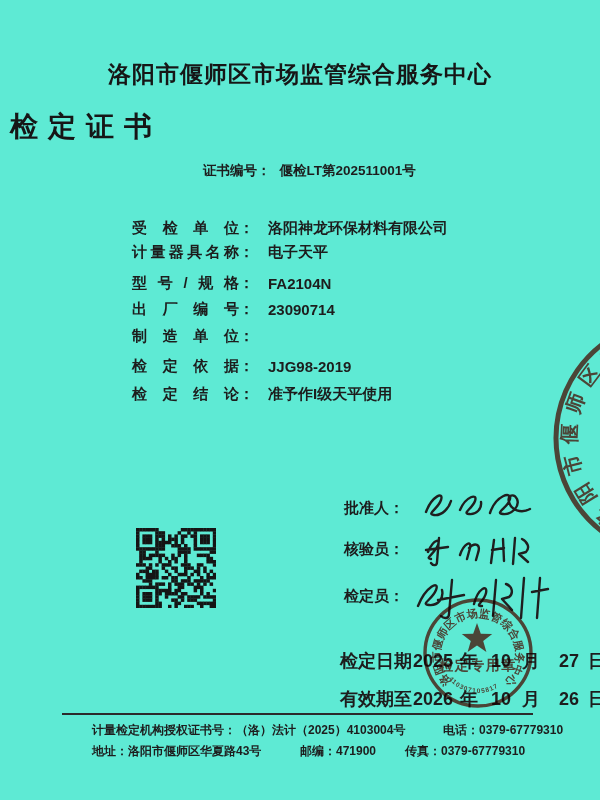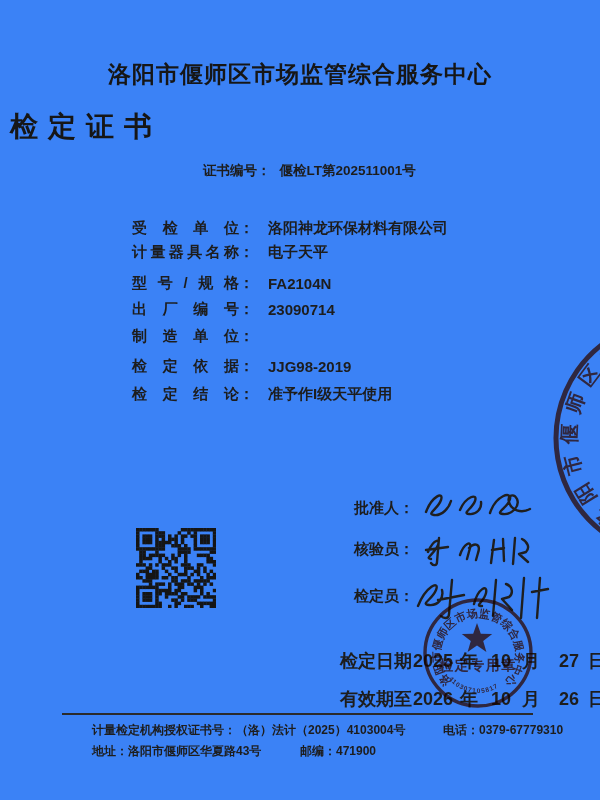--- a/index.html
+++ b/index.html
@@ -5,21 +5,21 @@
   * { box-sizing: border-box; }
   html,body { margin:0; padding:0; }
   body {
     width:600px; height:800px;
     background:#ffffff;
     font-family:"Liberation Sans", sans-serif;
     color:#1d1d1d;
   }
   .page {
     position:relative; width:600px; height:800px;
-    background:#3b82f6; overflow:hidden;
+    background:#5eead4; overflow:hidden;
   }
   .abs { position:absolute; }
 
   .org-title {
     left:0; right:0; top:59px; text-align:center;
     font-size:23px; font-weight:700; letter-spacing:1px;
     color:#161616;
   }
   .doc-title {
     left:0; right:0; top:108px; text-align:left;
@@ -37,21 +37,21 @@
     font-size:15px; font-weight:700; white-space:nowrap;
   }
   .flabel {
     display:inline-flex; justify-content:space-between;
     width:107px; flex:0 0 107px;
   }
   .fcolon { width:13px; flex:0 0 13px; }
   .fval { margin-left:16px; }
 
   .sigrow {
-    left:354px; font-size:15px; font-weight:700; white-space:nowrap;text-align:right;
+    left:344px; font-size:15px; font-weight:700; white-space:nowrap;text-align:right;
   }
   .sig-svg { position:absolute; }
   .sig-svg path {
     fill:none; stroke:#1f1f1f; stroke-width:2.4;
     stroke-linecap:round; stroke-linejoin:round;
   }
 
   .daterow {
     left:340px; display:flex; align-items:baseline;
     font-size:18px; font-weight:700; white-space:nowrap;
@@ -544,20 +544,23 @@
   </div>
   <div class="abs foot f1b">
     <span>电话</span><span>：</span><span>0379-67779310</span>
   </div>
   <div class="abs foot f2a">
     <span>地址</span><span>：</span><span>洛阳市偃师区华夏路43号</span>
   </div>
   <div class="abs foot f2b">
     <span>邮编</span><span>：</span><span>471900</span>
   </div>
+  <div class="abs foot f2c">
+    <span>传真</span><span>：</span><span>0379-67779310</span>
+  </div>
 
   <svg class="abs stamp" style="left:412px; top:590px;" width="132" height="132" viewBox="0 0 132 132">
     <defs>
       <path id="ringA" d="M 39.1 91.9 A 38 38 0 1 1 92.9 91.9"></path>
       <path id="codeA" d="M 33.1 84.0 A 38 38 0 0 0 98.9 84.0"></path>
     </defs>
     <circle cx="66" cy="63" r="53" fill="none" stroke-width="3.4" stroke="#c5372d"></circle>
     <text font-size="11" letter-spacing="0.5" fill="#c5372d">
       <textPath href="#ringA" textLength="180" lengthAdjust="spacing">洛阳市偃师区市场监管综合服务中心</textPath>
     </text>

